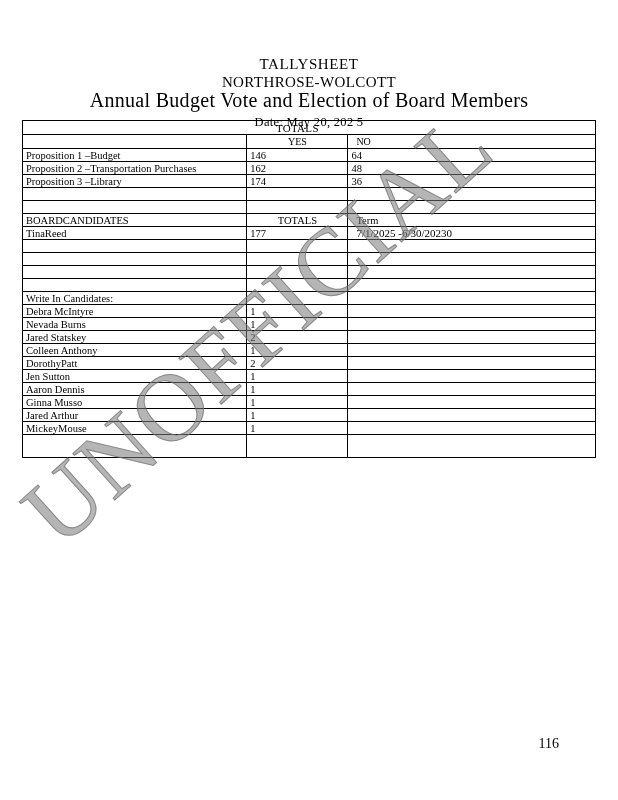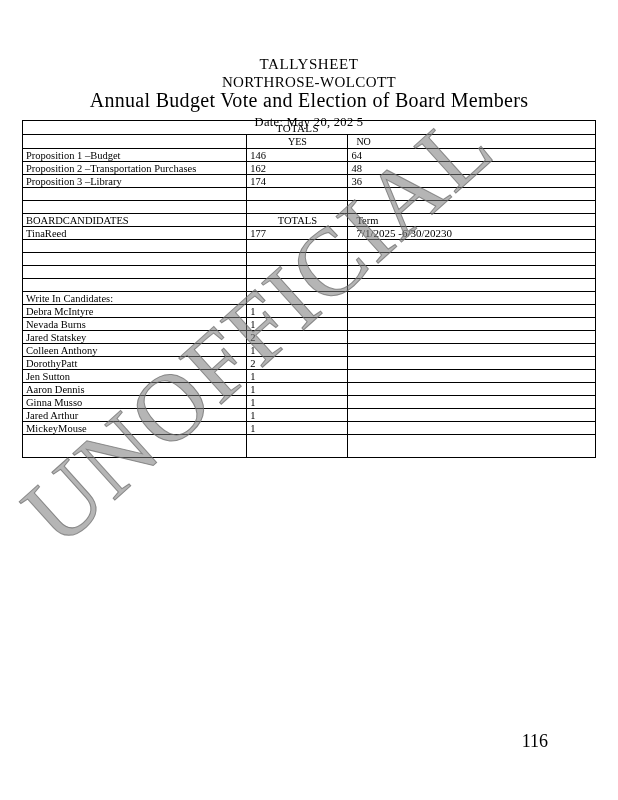--- a/index.html
+++ b/index.html
@@ -112,23 +112,23 @@
     font-weight: 400;
     letter-spacing: 2px;
     color: rgba(120,120,120,0.55);
     -webkit-text-stroke: 1px rgba(110,110,110,0.75);
     white-space: nowrap;
   }
 
   
   .pageno {
     position: absolute;
-    right: 70px;
+    right: 59px;
     bottom: 48px;
-    font-size: 18px;
+    font-size: 14px;
     font-family: "Liberation Serif", serif;
   }
 </style>
 </head>
 <body>
 
 <div class="page">
 
   <div class="header">
     <div class="line1">TALLYSHEET</div>

